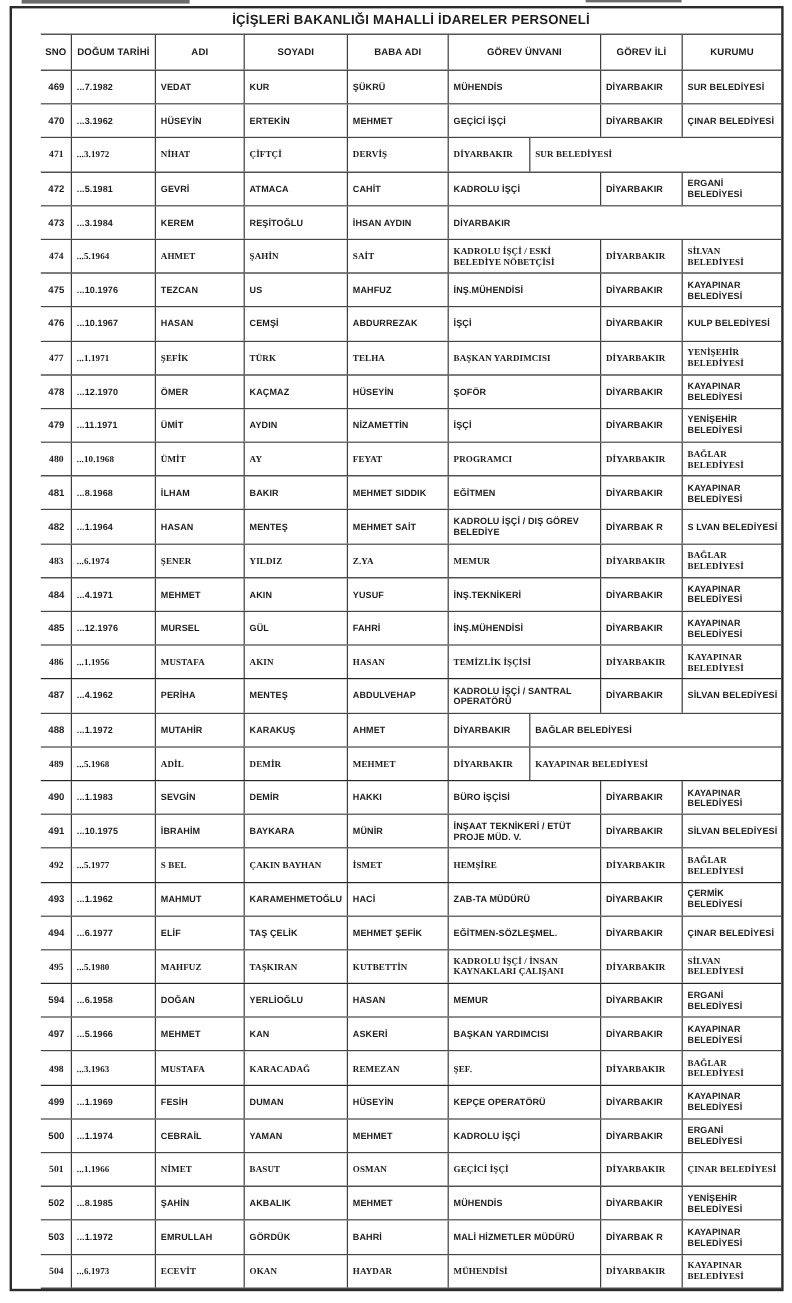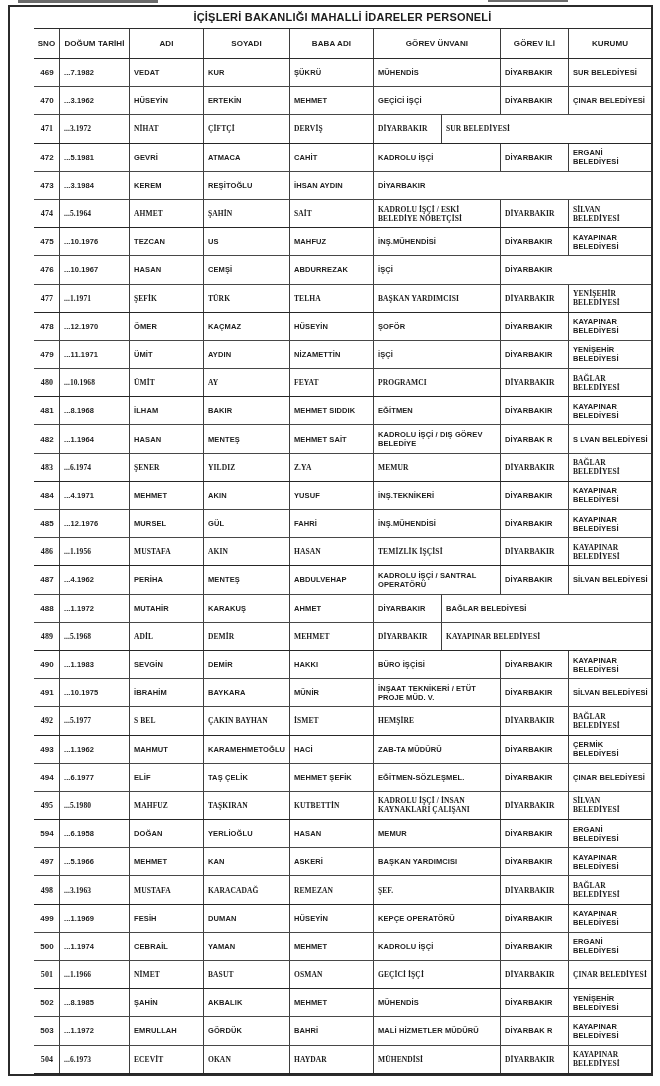--- a/index.html
+++ b/index.html
@@ -178,20 +178,21 @@
           <div class="cell c7">KAYAPINAR BELEDİYESİ</div>
         </div>
         <div class="row body-row">
           <div class="cell c0">476</div>
           <div class="cell c1">...10.1967</div>
           <div class="cell c2">HASAN</div>
           <div class="cell c3">CEMŞİ</div>
           <div class="cell c4">ABDURREZAK</div>
           <div class="cell c5">İŞÇİ</div>
           <div class="cell c6">DİYARBAKIR</div>
+          <div class="cell c7">KULP BELEDİYESİ</div>
         </div>
         <div class="row body-row">
           <div class="cell c0">477</div>
           <div class="cell c1">...1.1971</div>
           <div class="cell c2">ŞEFİK</div>
           <div class="cell c3">TÜRK</div>
           <div class="cell c4">TELHA</div>
           <div class="cell c5">BAŞKAN YARDIMCISI</div>
           <div class="cell c6">DİYARBAKIR</div>
           <div class="cell c7">YENİŞEHİR BELEDİYESİ</div>

